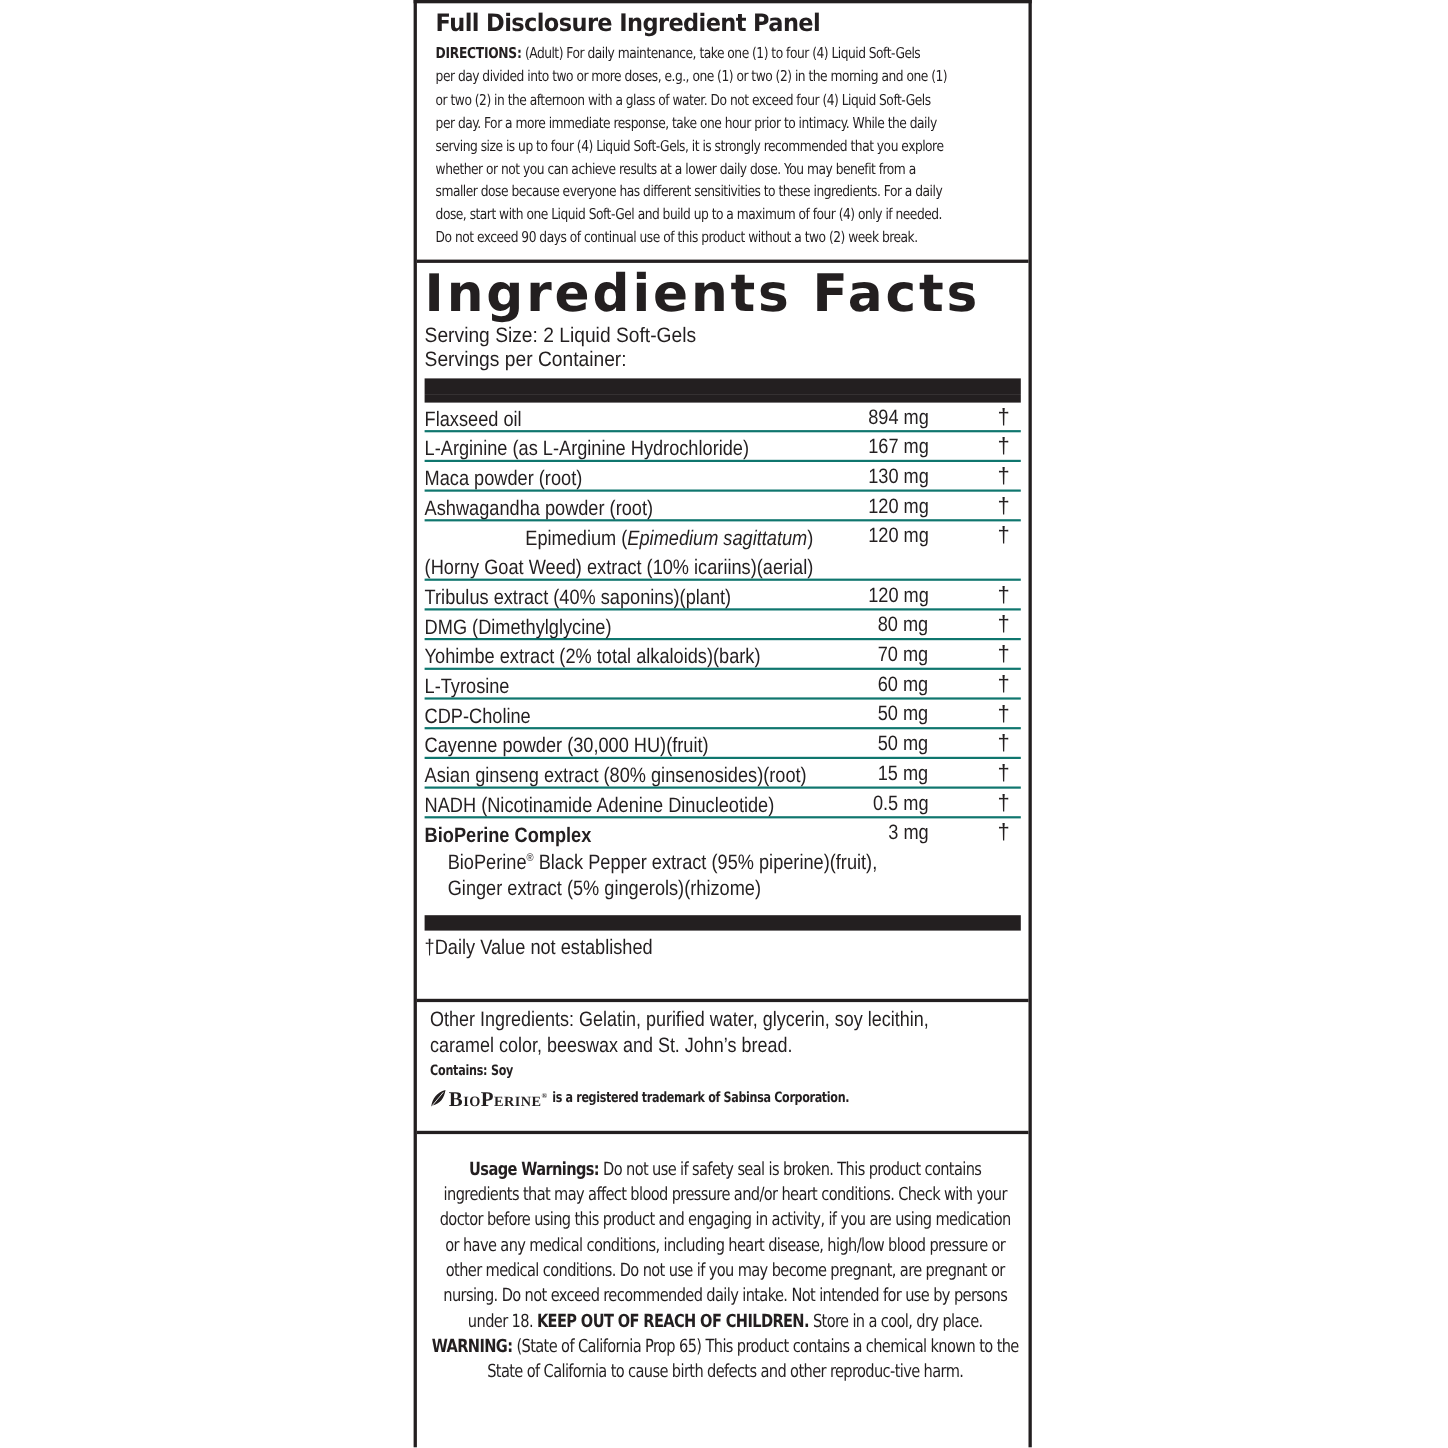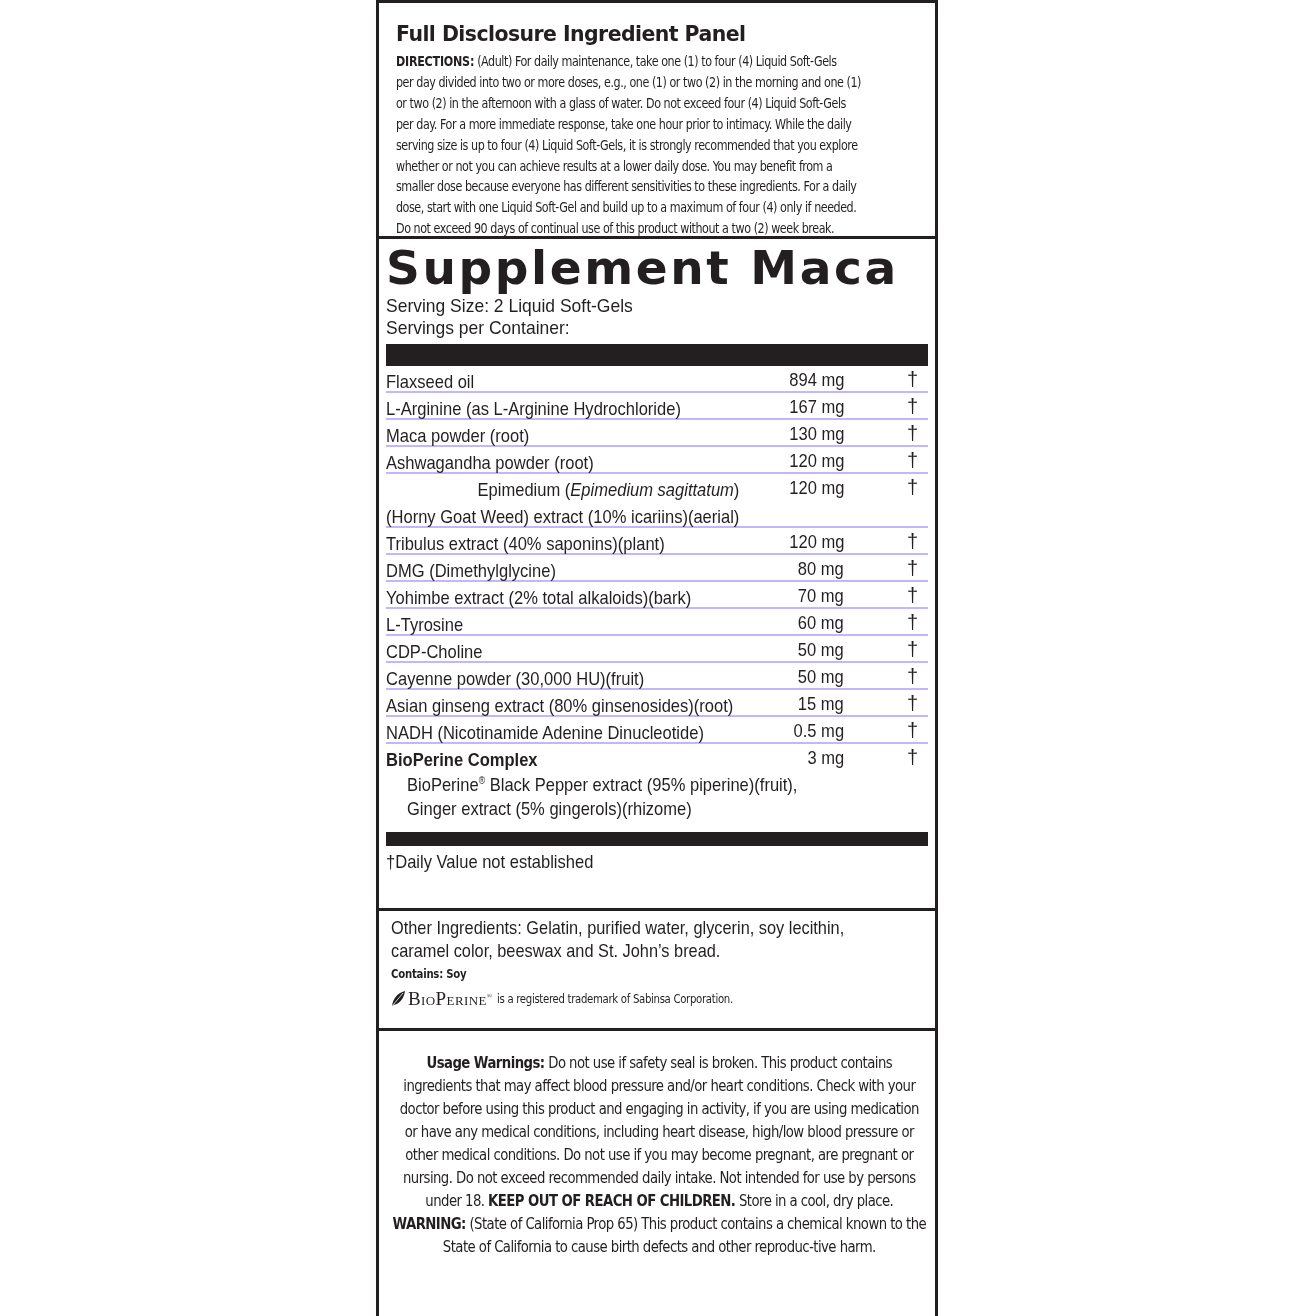--- a/index.html
+++ b/index.html
@@ -8,21 +8,21 @@
     font-family: "Liberation Sans", sans-serif; color: #231f20;
   }
   .panel {
     position: absolute; left: 376px; top: 0; width: 562px; height: 1316px;
     box-sizing: border-box; border: 3px solid #231f20; border-bottom: none; background: #fff;
   }
   .section { position: absolute; left: 0; right: 0; box-sizing: border-box; }
   .divider { position: absolute; left: 0; right: 0; height: 3px; background: #231f20; }
 
   
-  .dir { top: 0; height: 234px; padding: 16px 14px 0 17px; }
+  .dir { top: 0; height: 234px; padding: 4px 14px 0 17px; }
   .dir-title {
     font-family: "DejaVu Sans", sans-serif; font-weight: bold; font-size: 22px;
     letter-spacing: -0.6px; transform: scaleX(0.93); transform-origin: left; white-space: nowrap;
     line-height: 30px; margin-bottom: 2px;
   }
   .dir-text {
     font-family: "DejaVu Sans", sans-serif; font-size: 13.6px; line-height: 20.9px;
     letter-spacing: -0.55px; transform: scaleX(0.82); transform-origin: left top; width: 650px;
   }
   .dir-text b { font-weight: bold; letter-spacing: -0.3px; }
@@ -36,21 +36,21 @@
   .serving { font-size: 19px; line-height: 22px; transform: scaleX(0.92); transform-origin: left; white-space: nowrap; }
   .bar-thick { height: 15px; background: #231f20; margin-top: 5px; }
   .colhead { position: relative; height: 45px; }
   .colhead .amt, .colhead .dv {
     position: absolute; top: 2px; font-weight: bold; font-size: 19px; line-height: 19px;
     text-align: right; transform: scaleX(0.88); transform-origin: right; white-space: nowrap;
   }
   .colhead .amt { right: 84px; }
   .colhead .dv { right: 8px; }
   .bar-mid { height: 7px; background: #231f20; }
-  .row { position: relative; border-bottom: 2px solid #c4b5fd; height: 25px; }
+  .row { position: relative; border-bottom: 2px solid #0f766e; height: 25px; }
   .row.tall { height: 52px; text-align: right; }
   .row.last { border-bottom: none; height: 88px; }
   .row .name {
     position: absolute; left: 0; top: 2px; font-size: 19px; line-height: 27px; white-space: nowrap;
     transform: scaleX(0.87); transform-origin: left;
   }
   .row .name i { font-style: italic; }
   .row .name b { font-weight: bold; }
   .row .amount {
     position: absolute; right: 84px; top: 2px; font-size: 19px; line-height: 23px; white-space: nowrap;
@@ -63,21 +63,21 @@
   .bar-bottom { height: 14px; background: #231f20; }
   .footnote { font-size: 19px; line-height: 28px; margin-top: 2px; transform: scaleX(0.87); transform-origin: left; white-space: nowrap; }
 
   
   .other { top: 908px; height: 151px; padding: 5px 12px 0 12px; }
   .other-text { font-size: 19px; line-height: 23px; transform: scaleX(0.86); transform-origin: left top; width: 640px; }
   .contains {
     font-family: "DejaVu Sans", sans-serif; font-weight: bold; font-size: 13px; line-height: 24px;
     transform: scaleX(0.78); transform-origin: left; white-space: nowrap; letter-spacing: -0.3px;
   }
-  .tm-line { display: flex; align-items: center; white-space: nowrap; height: 24px; }
+  .tm-line { display: flex; align-items: center; white-space: nowrap; height: 24px; font-weight: bold; }
   .leaf { width: 15px; height: 17px; margin-right: 2px; }
   .bioperine-logo {
     font-family: "Liberation Serif", serif; font-size: 19px; letter-spacing: 0.4px;
     font-variant: small-caps; line-height: 22px;
   }
   .bioperine-logo sup { font-size: 7px; }
   .tm-text {
     font-family: "DejaVu Sans", sans-serif; font-size: 13px; margin-left: 4px;
     transform: scaleX(0.78); transform-origin: left; display: inline-block; letter-spacing: -0.4px;
   }
@@ -105,21 +105,21 @@
       <span>serving size is up to four (4) Liquid Soft-Gels, it is strongly recommended that you explore</span><br>
       <span>whether or not you can achieve results at a lower daily dose.  You may benefit from a</span><br>
       <span>smaller dose because everyone has different sensitivities to these ingredients.  For a daily</span><br>
       <span>dose, start with one Liquid Soft-Gel and build up to a maximum of four (4) only if needed.</span><br>
       <span>Do not exceed 90 days of continual use of this product without a two (2) week break.</span>
     </div>
   </div>
   <div class="divider" style="top:233px;"></div>
 
   <div class="section facts">
-    <div class="sf-title">Supplement Maca</div>
+    <div class="sf-title">Ingredients Facts</div>
     <div class="serving">Serving Size:  2 Liquid Soft-Gels</div>
     <div class="serving">Servings per Container:</div>
     <div class="bar-thick"></div>
     <div class="bar-mid"></div>
 
     <div class="row">
       <span class="name">Flaxseed oil</span>
       <span class="amount">894 mg</span>
       <span class="dagger">†</span>
     </div>

